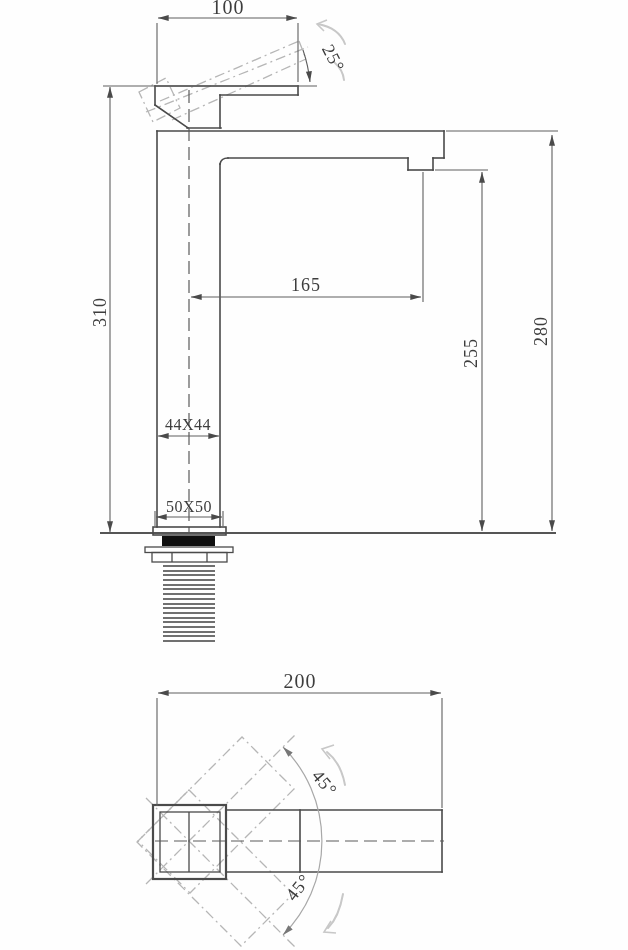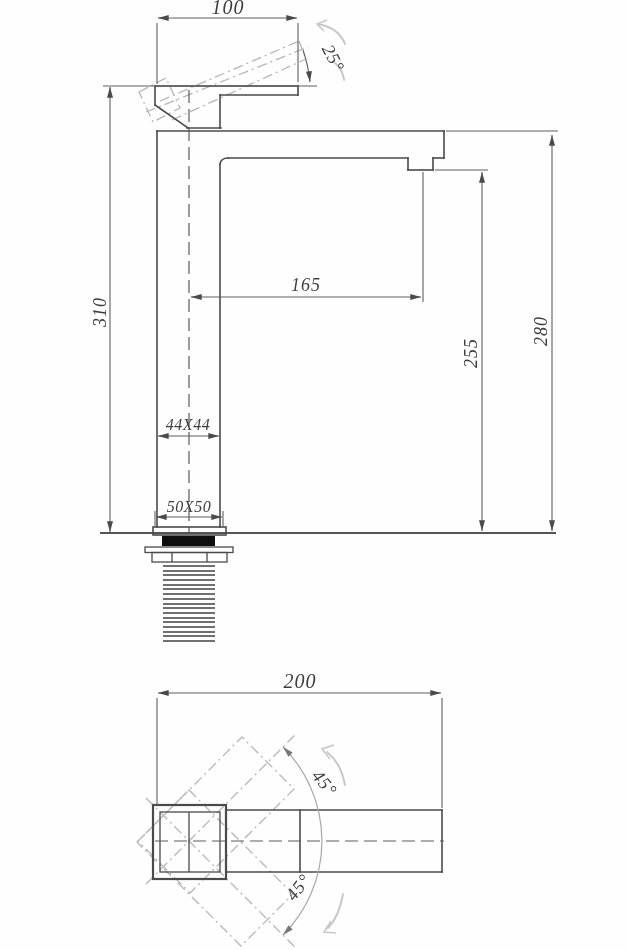--- a/index.html
+++ b/index.html
@@ -2,21 +2,20 @@
 <html><head>
 <meta charset="utf-8">
 <style>
   html,body{margin:0;padding:0;background:#ffffff;}
   .canvas{
     position:relative;
     width:628px;height:950px;
     background:#fefefe;
     font-family:"Liberation Serif","DejaVu Serif",serif;
     overflow:hidden;
-    font-style:italic;
   }
   svg{display:block;}
   text{
     font-family:"Liberation Serif","DejaVu Serif",serif;
     fill:#3d3d3d;
   }
   .dim-label{font-size:20px;letter-spacing:1px;}
   .dim-label-sm{font-size:16px;letter-spacing:0.5px;}
   .dim-label-md{font-size:18px;letter-spacing:1px;}
   .geo{stroke:#4a4a4a;stroke-width:1.6;fill:none;stroke-linecap:square;}

